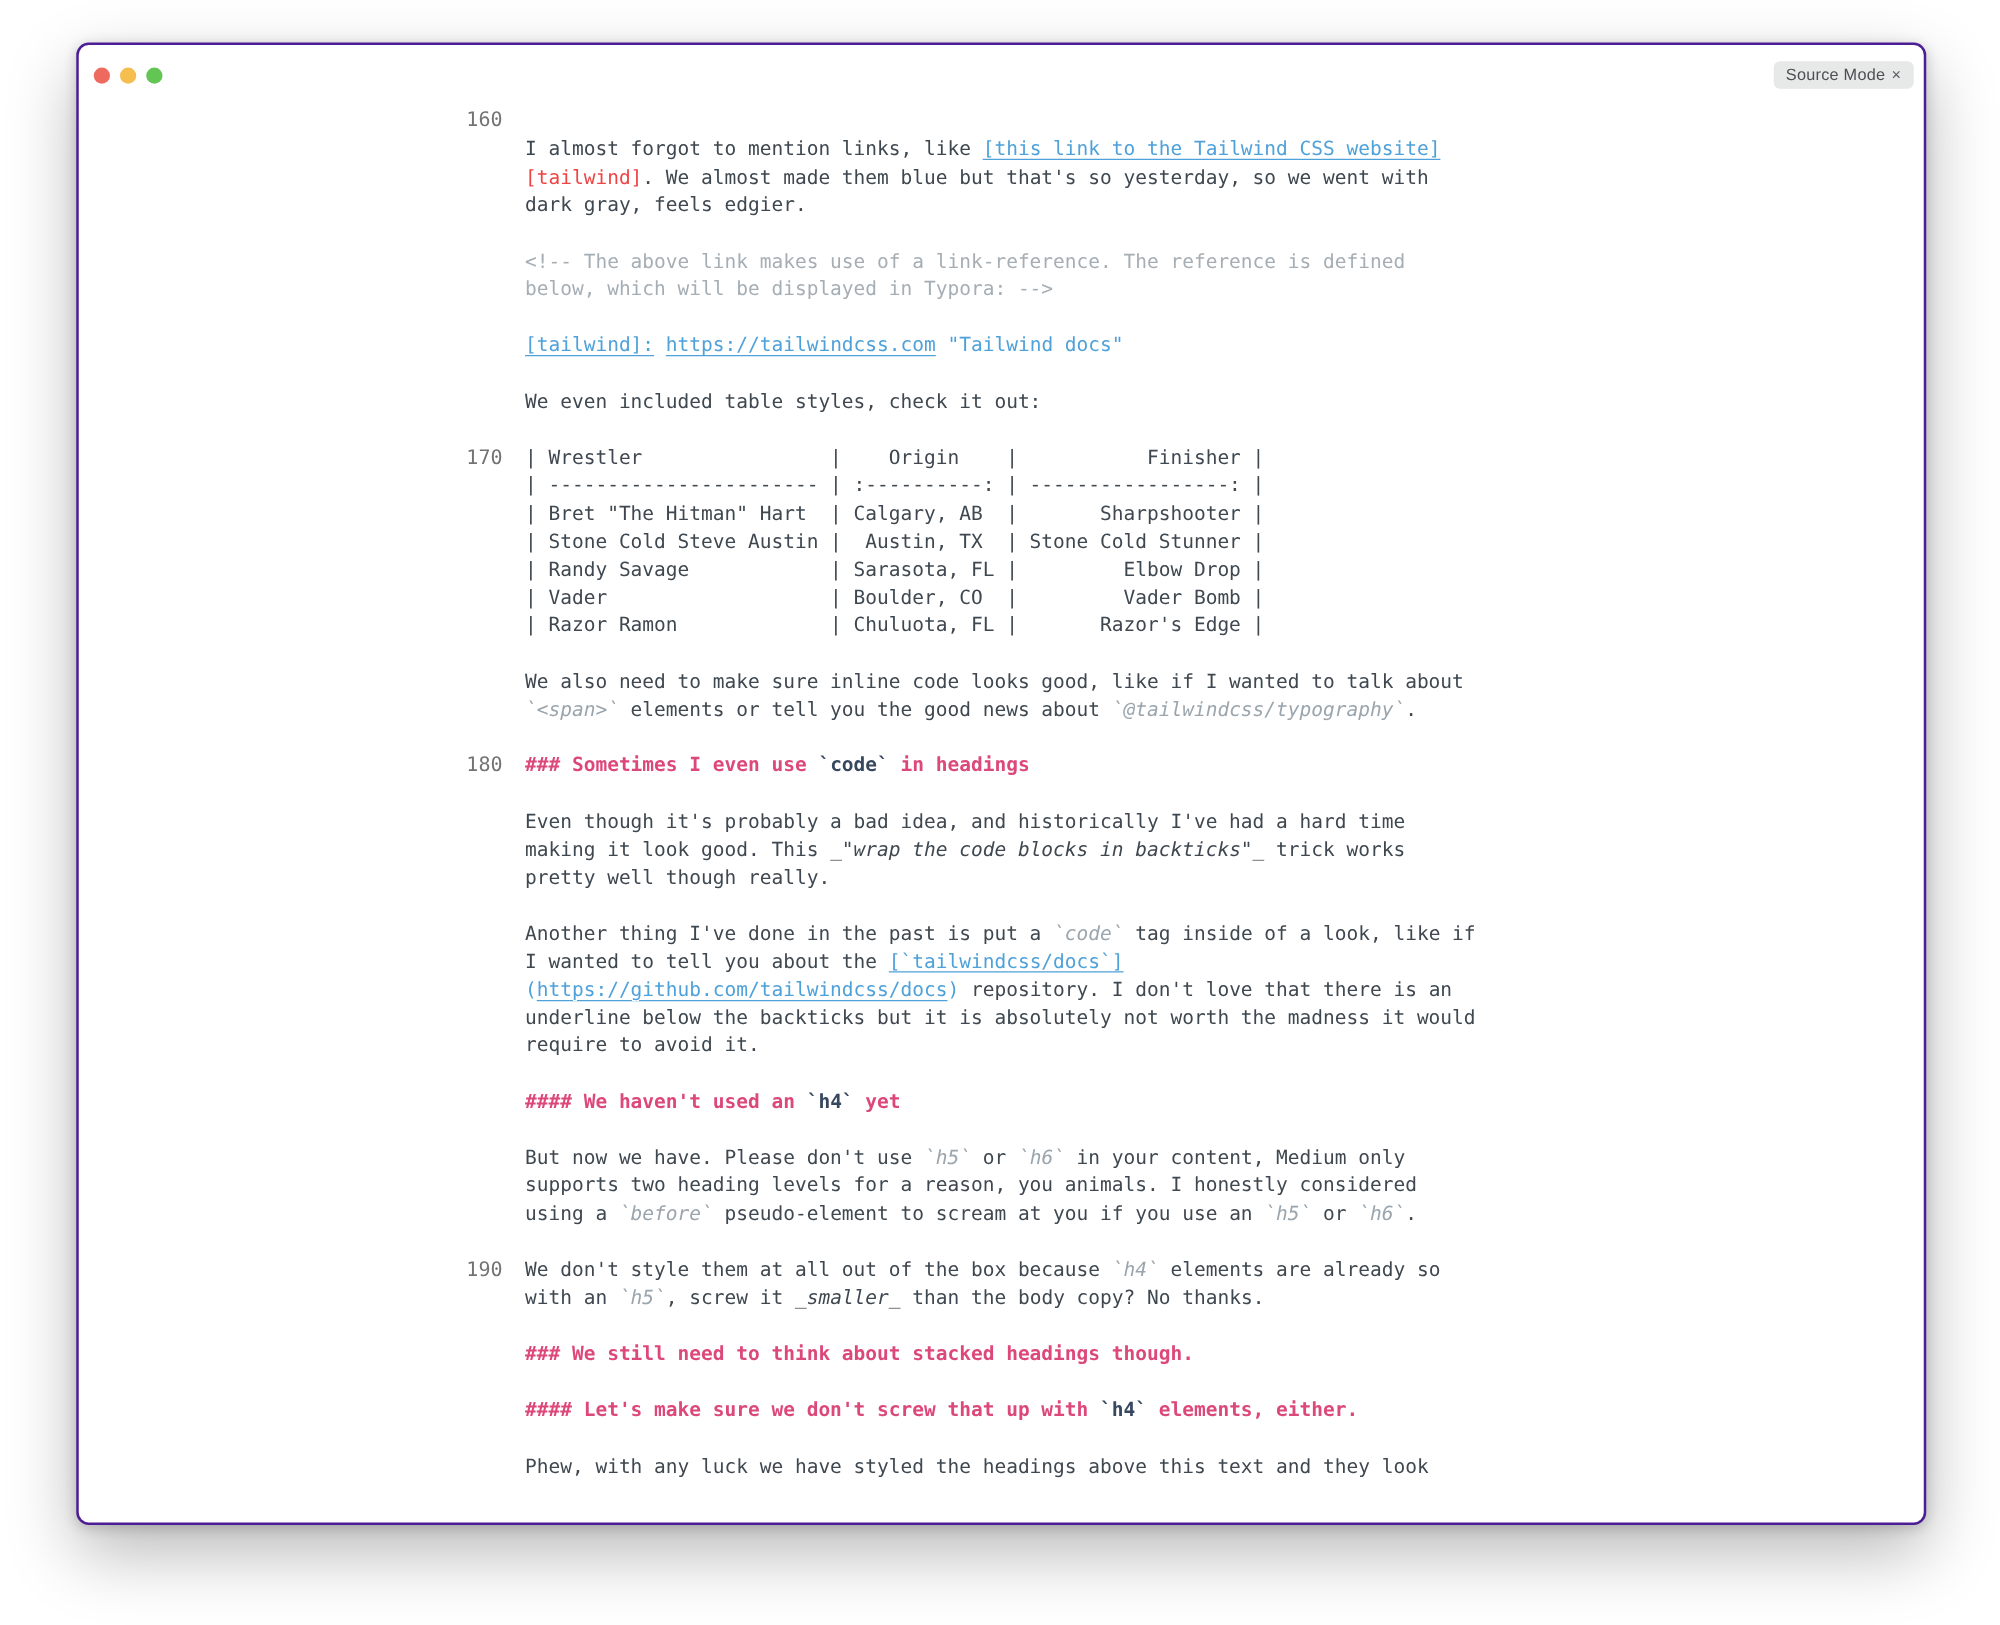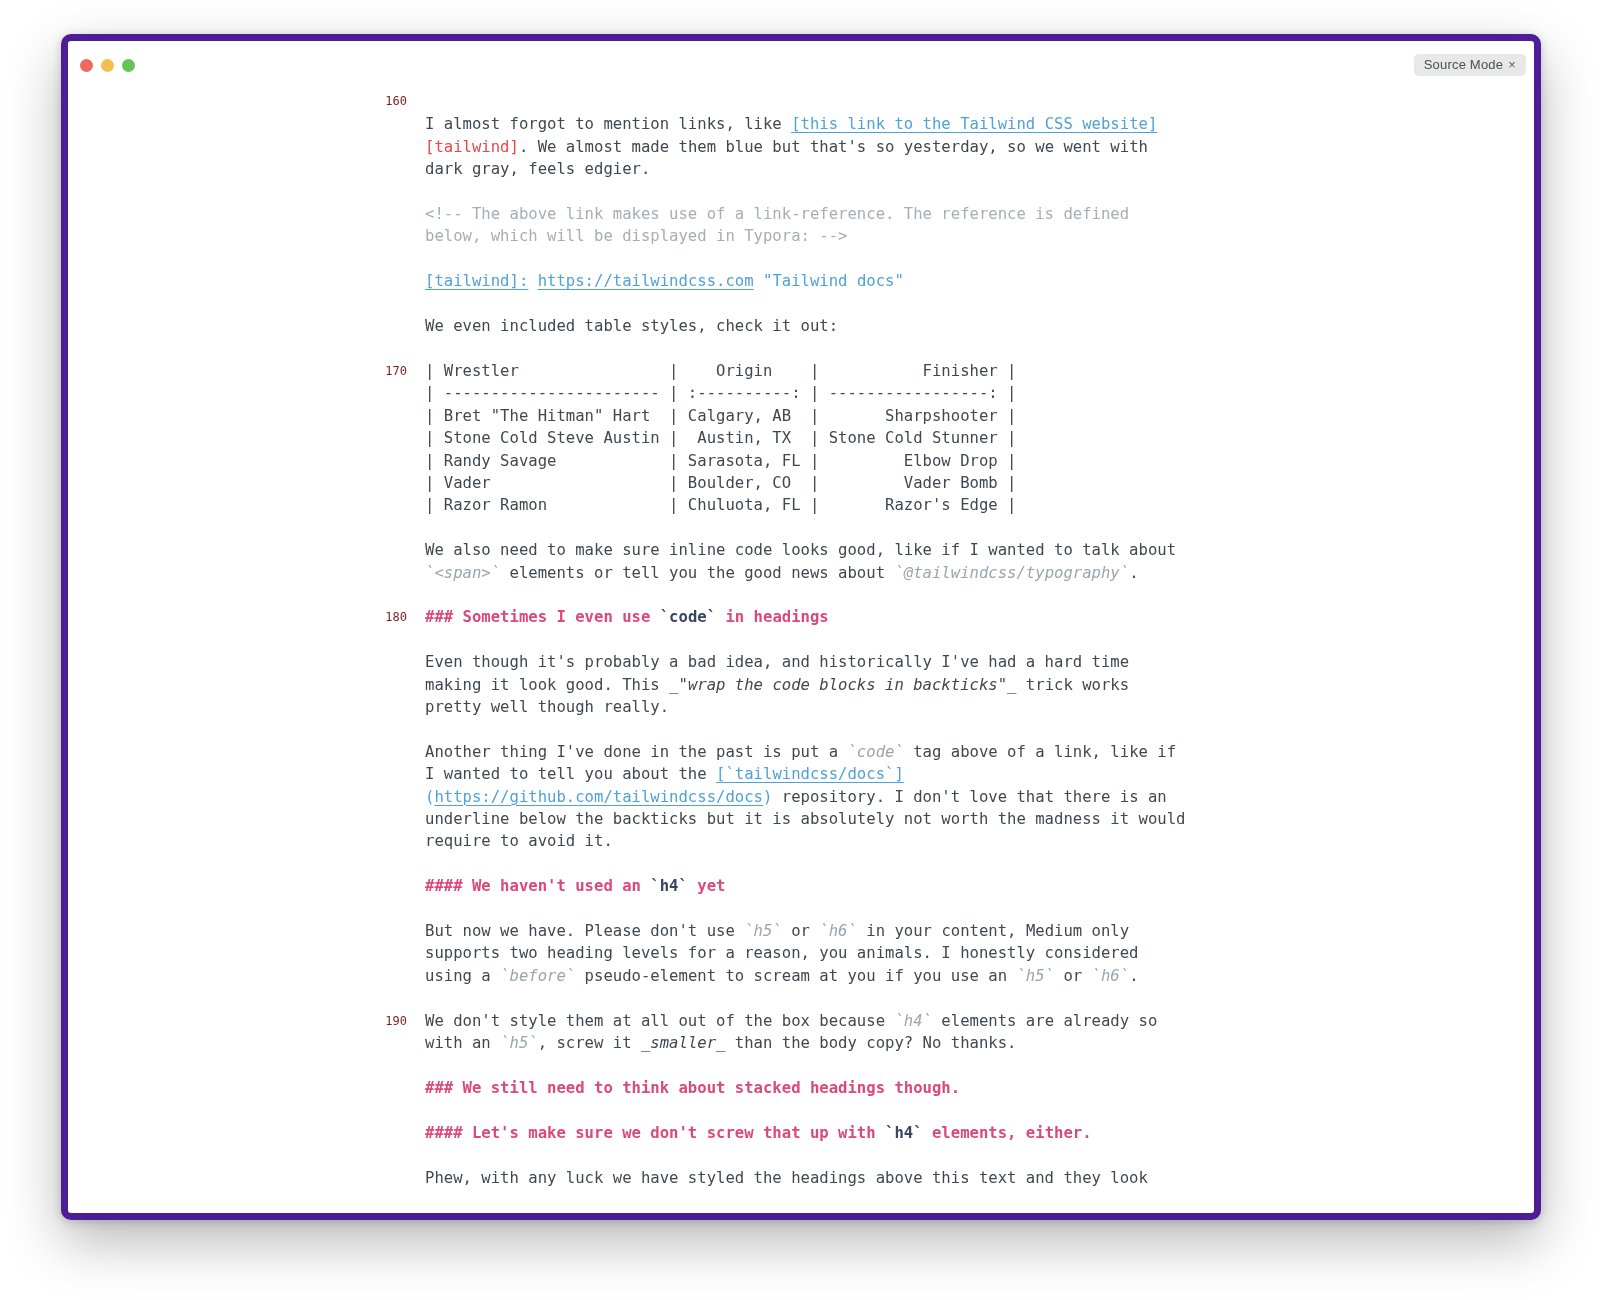--- a/index.html
+++ b/index.html
@@ -1,18 +1,18 @@
 <!DOCTYPE html>
 <html><head>
 <meta charset="utf-8">
 <style>
   html,body{margin:0;padding:0;background:#ffffff;width:1600px;height:1300px;overflow:hidden;}
   .window{
     position:absolute;left:61px;top:34px;width:1480px;height:1186px;
-    background:#ffffff;border:7px solid #4c1d95;border-radius:10px;
+    background:#ffffff;border:2px solid #4c1d95;border-radius:10px;
     box-shadow:0 22px 55px rgba(0,0,0,.28), 0 2px 10px rgba(0,0,0,.18);
     overflow:hidden;box-sizing:border-box;
   }
   .traffic{position:absolute;top:18px;left:12px;display:flex;gap:8px;}
   .traffic span{width:13px;height:13px;border-radius:50%;display:block;}
   .t-red{background:#ee6a5f;}
   .t-yellow{background:#f5be4f;}
   .t-green{background:#62c554;}
   .badge{
     position:absolute;top:13px;right:8px;background:#e7e8e8;color:#4b5054;
@@ -22,21 +22,21 @@
   .badge .x{margin-left:5px;color:#5a5f63;cursor:default;}
   .editor{
     position:absolute;left:357px;top:50px;
     font-family:"DejaVu Sans Mono",monospace;
   }
   .line{position:relative;white-space:pre;font-size:15.6px;line-height:22.4px;color:#3f4850;}
   .line.h2{font-size:21.5px;line-height:26px;font-weight:bold;}
   .line.h3,.line.h4{font-weight:bold;}
   .lineno{
     position:absolute;left:-60px;top:4px;width:42px;text-align:right;
-    font-size:12px;line-height:14px;color:#7f1d1d;font-weight:normal;
+    font-size:16px;line-height:14px;color:#737373;font-weight:normal;
     font-family:"DejaVu Sans Mono",monospace;
   }
   .line.h2 .lineno{top:3px;}
   .pink{color:#dc4879;}
   .navy{color:#37475f;}
   .code{color:#9aa5ad;font-style:italic;}
   .cmt{color:#a5aeb5;}
   .lkA{color:#4fa1d9;text-decoration:underline;text-decoration-thickness:1px;text-underline-offset:3px;}
   .lkB{color:#4fa1d9;}
   .ref{color:#ef4444;}
@@ -76,21 +76,21 @@
       <div class="line"><span> </span></div>
       <div class="line"><span>We also need to make sure inline code looks good, like if I wanted to talk about</span></div>
       <div class="line"><span class="code">`&lt;span&gt;`</span><span> elements or tell you the good news about </span><span class="code">`@tailwindcss/typography`</span><span>.</span></div>
       <div class="line"><span> </span></div>
       <div class="line h3"><span class="lineno">180</span><span class="pink">### Sometimes I even use </span><span class="navy">`code`</span><span class="pink"> in headings</span></div>
       <div class="line"><span> </span></div>
       <div class="line"><span>Even though it's probably a bad idea, and historically I've had a hard time</span></div>
       <div class="line"><span>making it look good. This </span><span class="it">_"wrap the code blocks in backticks"_</span><span> trick works</span></div>
       <div class="line"><span>pretty well though really.</span></div>
       <div class="line"><span> </span></div>
-      <div class="line"><span>Another thing I've done in the past is put a </span><span class="code">`code`</span><span> tag above of a link, like if</span></div>
+      <div class="line"><span>Another thing I've done in the past is put a </span><span class="code">`code`</span><span> tag inside of a look, like if</span></div>
       <div class="line"><span>I wanted to tell you about the </span><span class="lkA">[`tailwindcss/docs`]</span></div>
       <div class="line"><span class="lkB">(</span><span class="lkA">https://github.com/tailwindcss/docs</span><span class="lkB">)</span><span> repository. I don't love that there is an</span></div>
       <div class="line"><span>underline below the backticks but it is absolutely not worth the madness it would</span></div>
       <div class="line"><span>require to avoid it.</span></div>
       <div class="line"><span> </span></div>
       <div class="line h4"><span class="pink">#### We haven't used an </span><span class="navy">`h4`</span><span class="pink"> yet</span></div>
       <div class="line"><span> </span></div>
       <div class="line"><span>But now we have. Please don't use </span><span class="code">`h5`</span><span> or </span><span class="code">`h6`</span><span> in your content, Medium only</span></div>
       <div class="line"><span>supports two heading levels for a reason, you animals. I honestly considered</span></div>
       <div class="line"><span>using a </span><span class="code">`before`</span><span> pseudo-element to scream at you if you use an </span><span class="code">`h5`</span><span> or </span><span class="code">`h6`</span><span>.</span></div>

